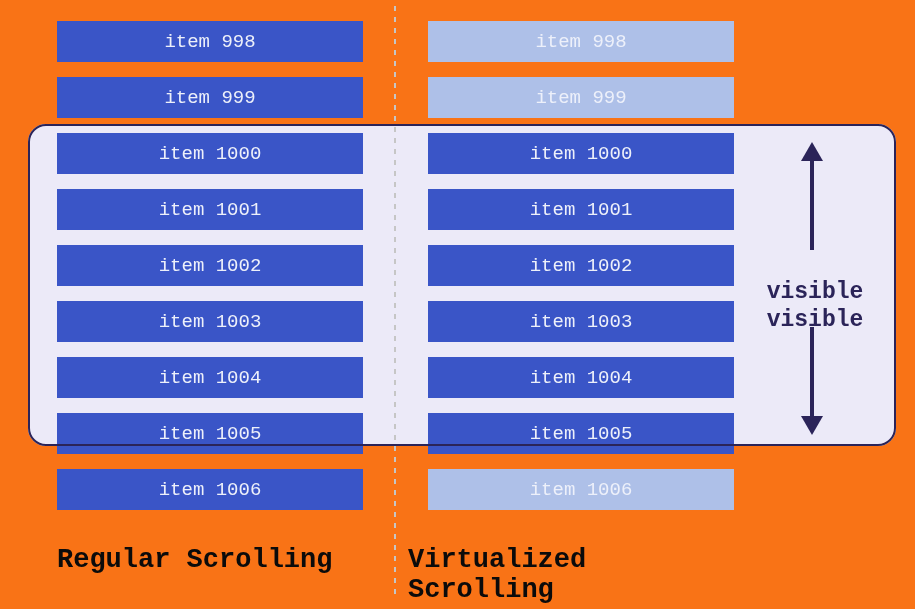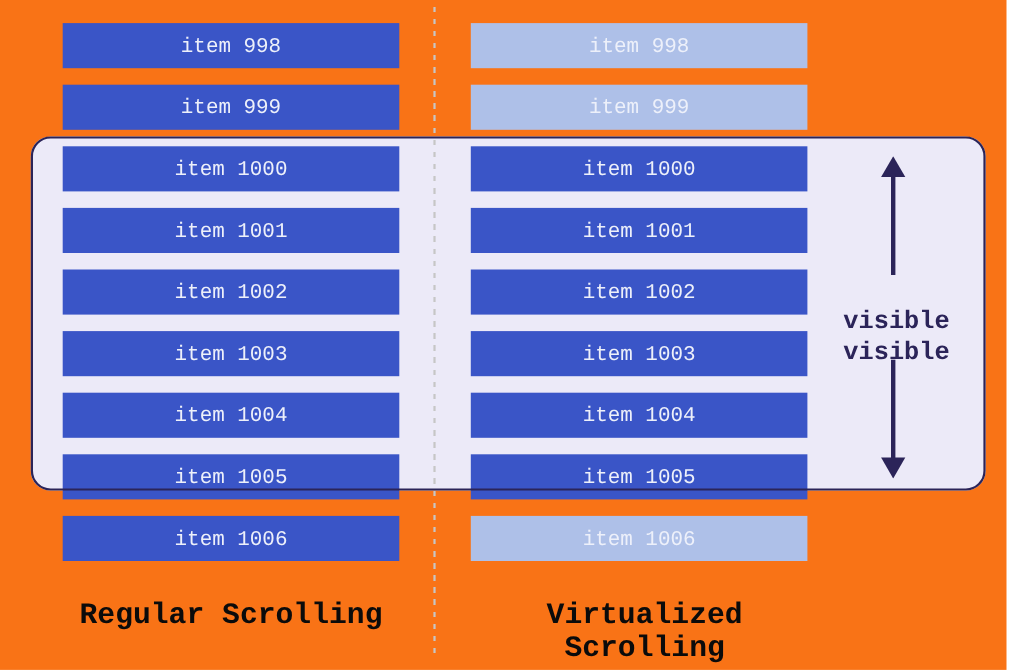--- a/index.html
+++ b/index.html
@@ -100,28 +100,27 @@
     line-height: 28px;
     color: var(--color-accent, #2B2459);
     z-index: 3;
     margin-top: 21px;
   }
 
   .column-title {
     position: absolute;
     top: 545px;
     width: 306px;
-    text-align: center;
     font-size: 27px;
     font-weight: bold;
     color: var(--color-title_text, #0B0B0B);
     z-index: 3;
   }
   .column-title.left  { left: 57px; }
-  .column-title.right { left: 433px; }
+  .column-title.right { left: 408px; }
 </style>
 </head>
 <body>
 
 <div class="canvas">
 
   <div class="viewport-fill"></div>
   <div class="divider"></div>
 
   <div class="column left">

